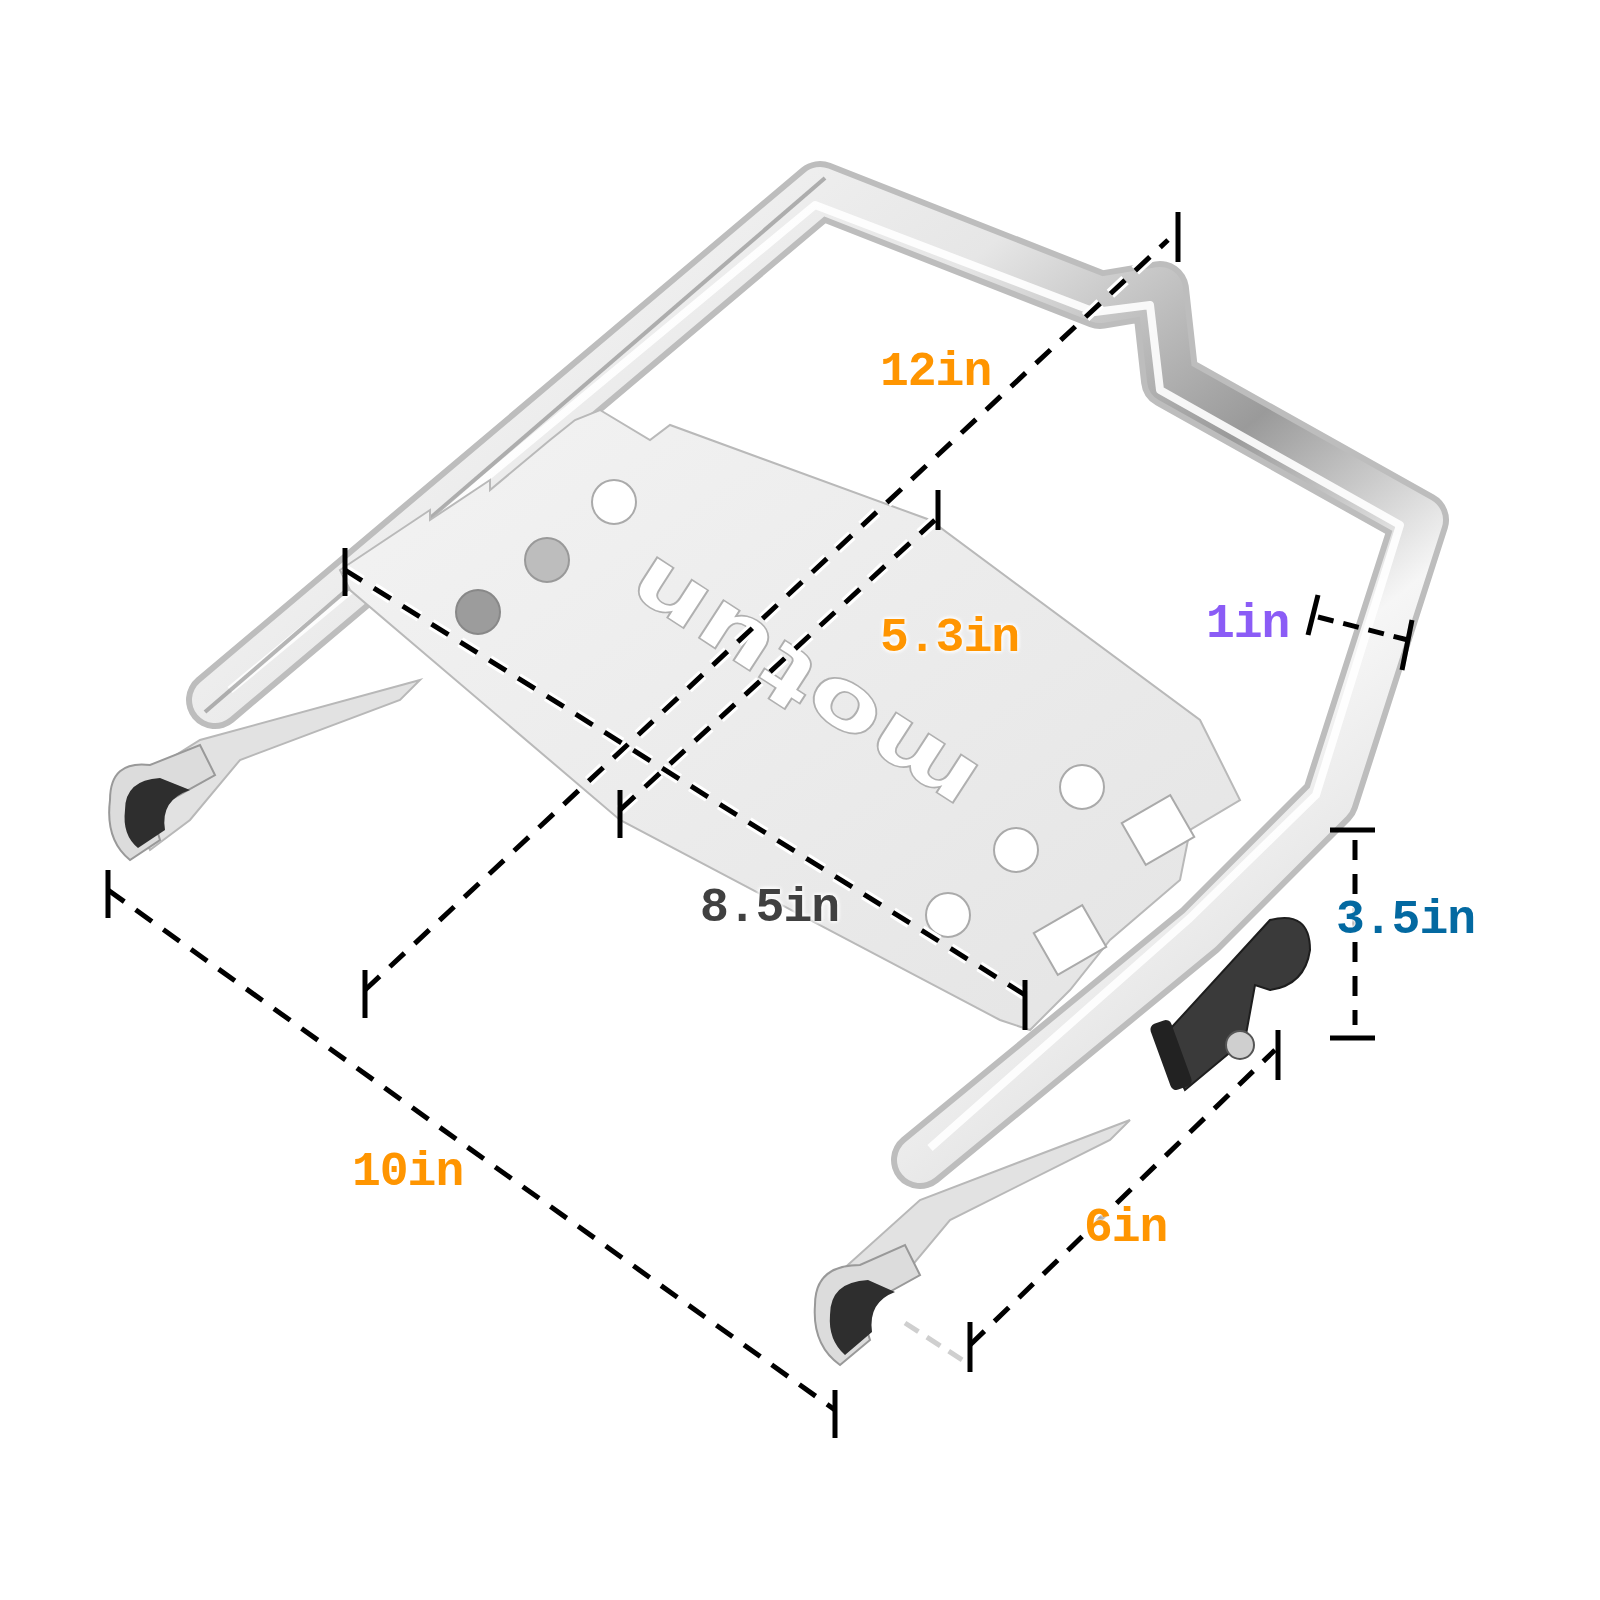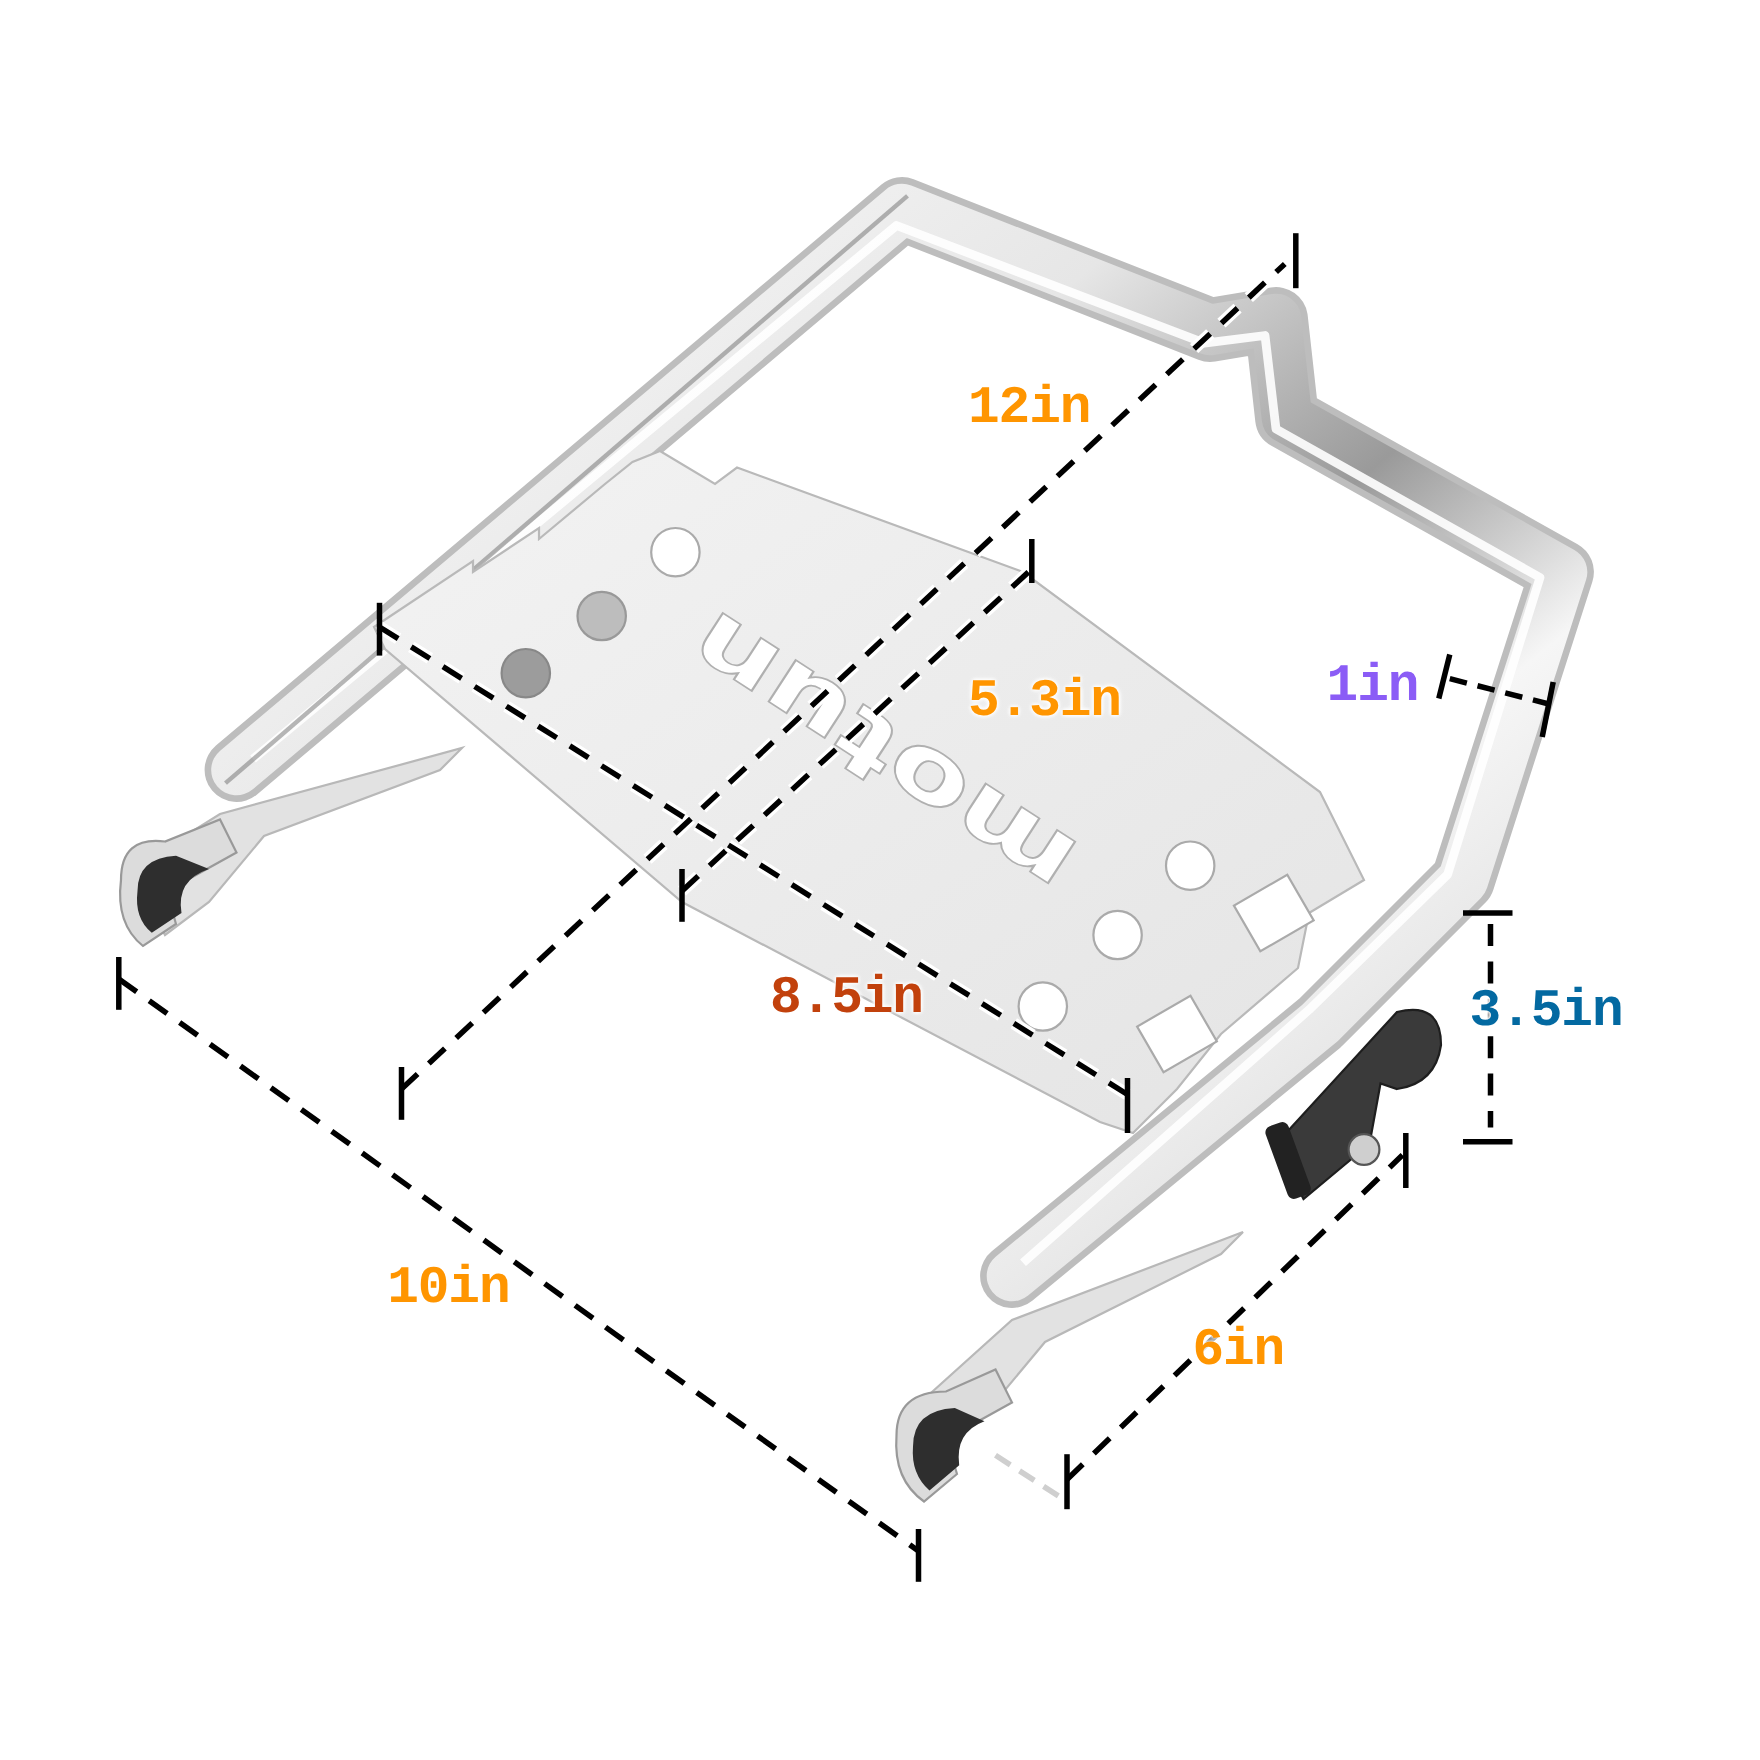--- a/index.html
+++ b/index.html
@@ -107,16 +107,16 @@
     <path d="M 970 1345 L 1275 1050" stroke-dasharray="20 14"></path>
     <line x1="970" y1="1322" x2="970" y2="1372"></line>
     <line x1="1278" y1="1030" x2="1278" y2="1080"></line>
     <path d="M 905 1323 L 970 1365" stroke="#cfcfcf" stroke-dasharray="16 10"></path>
   </g>
 </svg>
 
 <div class="dim-label" style="left:880px; top:348px; color:#ff9500;">12in</div>
 <div class="dim-label" style="left:862px; top:614px; color:#ff9500;margin-left:18px;">5.3in</div>
 <div class="dim-label" style="left:1206px; top:588px; color:#8b5cf6;margin-top:12px;">1in</div>
-<div class="dim-label" style="left:700px; top:884px; color:#c2410c;">8.5in</div>
+<div class="dim-label" style="left:700px; top:884px; color:#404040;">8.5in</div>
 <div class="dim-label" style="left:1336px; top:896px; color:#0369a1;">3.5in</div>
 <div class="dim-label" style="left:352px; top:1148px; color:#ff9500;">10in</div>
 <div class="dim-label" style="left:1084px; top:1204px; color:#ff9500;">6in</div>
 
 </body></html>

